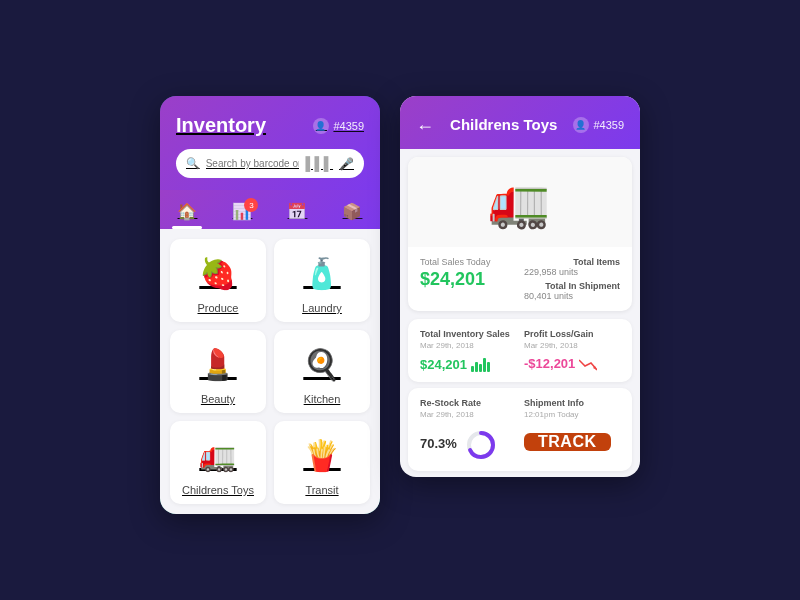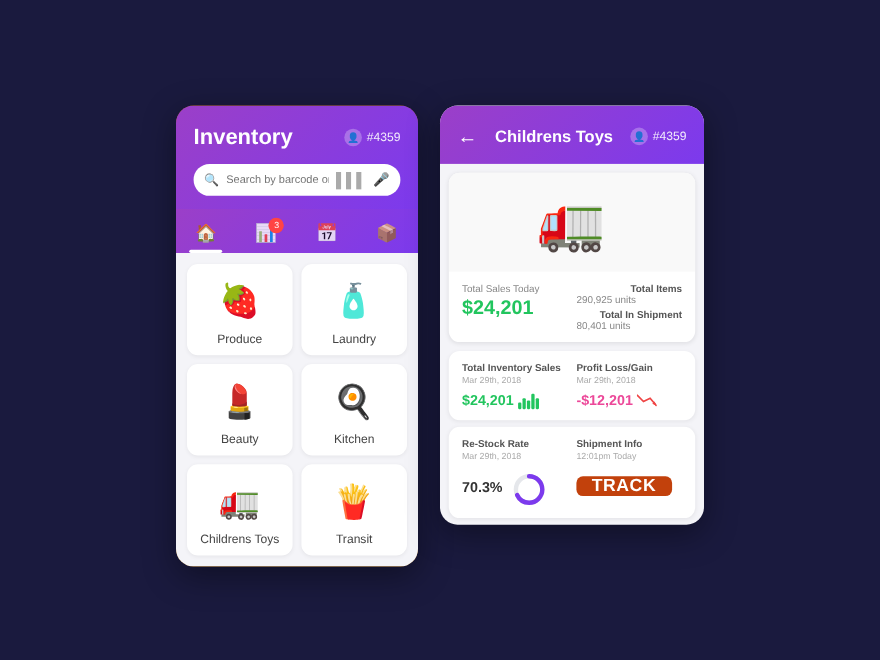--- a/index.html
+++ b/index.html
@@ -16,24 +16,25 @@
     .screens-container {
       display: flex;
       gap: 20px;
       align-items: flex-start;
       margin-top: 10px;
     }
 
     
     .left-screen {
       width: 220px;
-      background: #a16207;
+      background: #0f766e;
       border-radius: 16px;
       overflow: hidden;
       box-shadow: 0 8px 30px rgba(0,0,0,0.4);
+      text-decoration: underline;
     }
     .left-header {
       background: linear-gradient(135deg, #9b3fc8, #7c3aed);
       padding: 18px 16px 12px;
     }
     .left-header-top {
       display: flex;
       justify-content: space-between;
       align-items: center;
       margin-bottom: 12px;
@@ -403,21 +404,21 @@
         <span class="toy-emoji">🚛</span>
       </div>
       <div class="stats-row">
         <div class="stat-left">
           <div class="stat-label-sm">Total Sales Today</div>
           <div class="stat-value-green">$24,201</div>
         </div>
         <div class="stat-right">
           <div class="stat-right-item">
             <div class="stat-right-label">Total Items</div>
-            <div class="stat-right-val">290,925 units</div>
+            <div class="stat-right-val">229,958 units</div>
           </div>
           <div class="stat-right-item">
             <div class="stat-right-label">Total In Shipment</div>
             <div class="stat-right-val">80,401 units</div>
           </div>
         </div>
       </div>
     </div>
 
     <div class="info-card">

